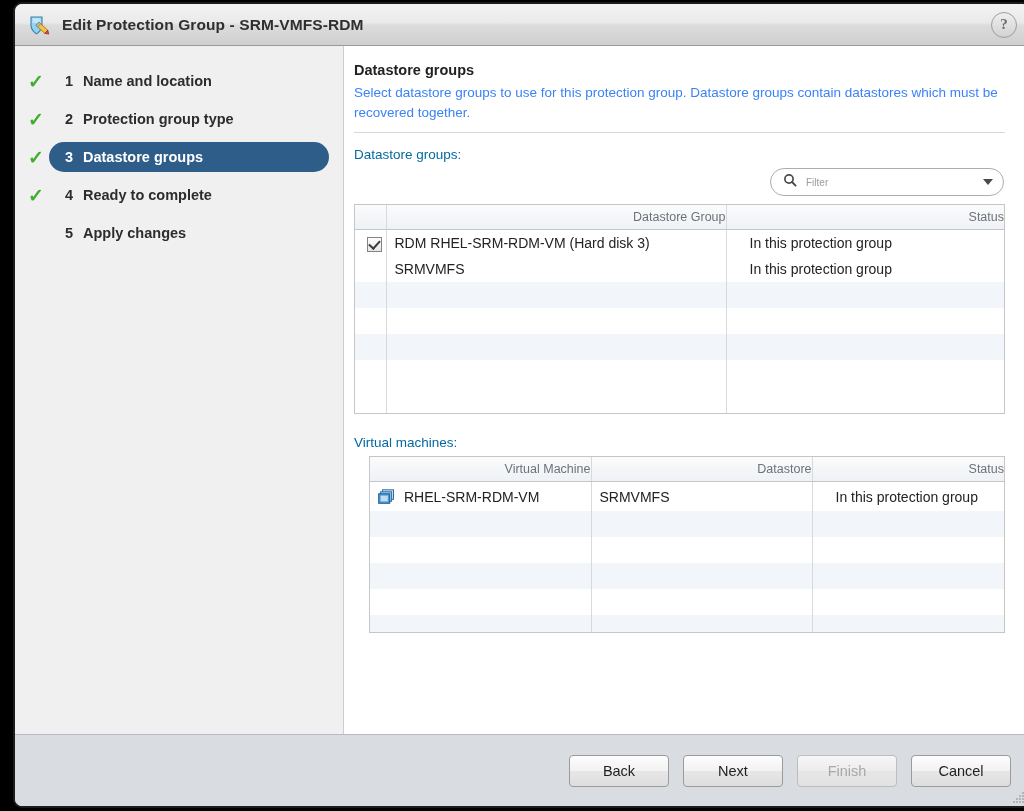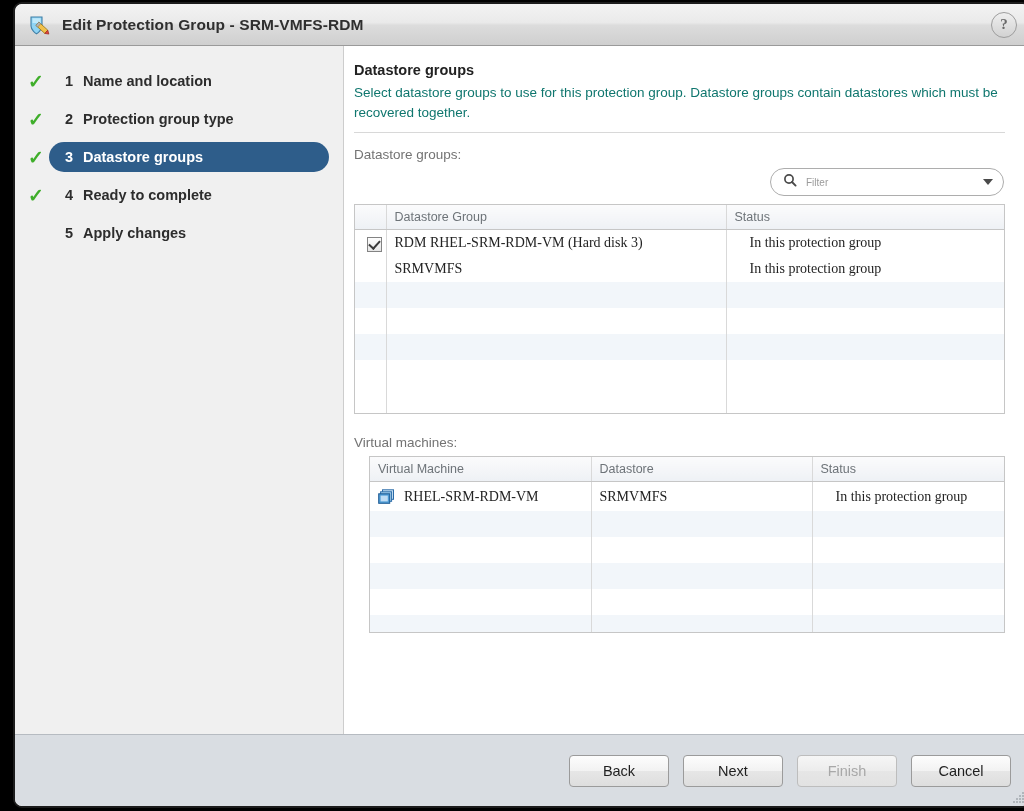--- a/index.html
+++ b/index.html
@@ -148,33 +148,33 @@
     min-width: 0;
   }
   .page-title {
     font-size: 14.5px;
     font-weight: bold;
     color: #222222;
     margin: 0 0 5px 0;
   }
   .page-desc {
     font-size: 13.5px;
-    color: #0f766e;
+    color: #3b82f6;
     line-height: 1.46;
     margin: 0 0 10px 0;
     max-width: 655px;
   }
   .hrule {
     border: 0;
     border-top: 1px solid #d8d8d8;
     margin: 0 0 14px 0;
   }
   .field-label {
     font-size: 13.5px;
-    color: #737373;
+    color: #0369a1;
     margin: 0 0 6px 0;
   }
 
   
   .filter-row {
     display: flex;
     justify-content: flex-end;
     margin-bottom: 8px;
     padding-right: 1px;
   }
@@ -223,40 +223,40 @@
     border-collapse: collapse;
     table-layout: fixed;
   }
   table.grid th {
     background: linear-gradient(to bottom, #fbfbfc 0%, #eef1f5 100%);
     border-bottom: 1px solid #c6c6c6;
     border-right: 1px solid #d9d9d9;
     font-size: 12.5px;
     font-weight: normal;
     color: #6d7378;
-    text-align: left;
+    text-align: right;
     padding: 5px 0 5px 8px;
     height: 22px;
     box-sizing: border-box;
   }
   table.grid th.last { border-right: 0; }
   table.grid td {
     font-size: 14px;
     color: #232323;
     padding: 0 0 0 8px;
     border-right: 1px solid #d9d9d9;
     height: 26px;
     vertical-align: middle;
     white-space: nowrap;
     overflow: hidden;
     text-overflow: ellipsis;
   }
   table.grid td.last { border-right: 0; padding-left: 23px; }
   tr.stripe td { background: #f2f6fa; }
-  tr.plain td { background: #ffffff; font-family: Liberation Serif, serif; }
+  tr.plain td { background: #ffffff; }
 
   .chk {
     width: 15px;
     height: 15px;
     border: 1px solid #838383;
     background: linear-gradient(to bottom, #fdfdfd, #e6e6e6);
     display: inline-block;
     position: relative;
     box-sizing: border-box;
     vertical-align: middle;

